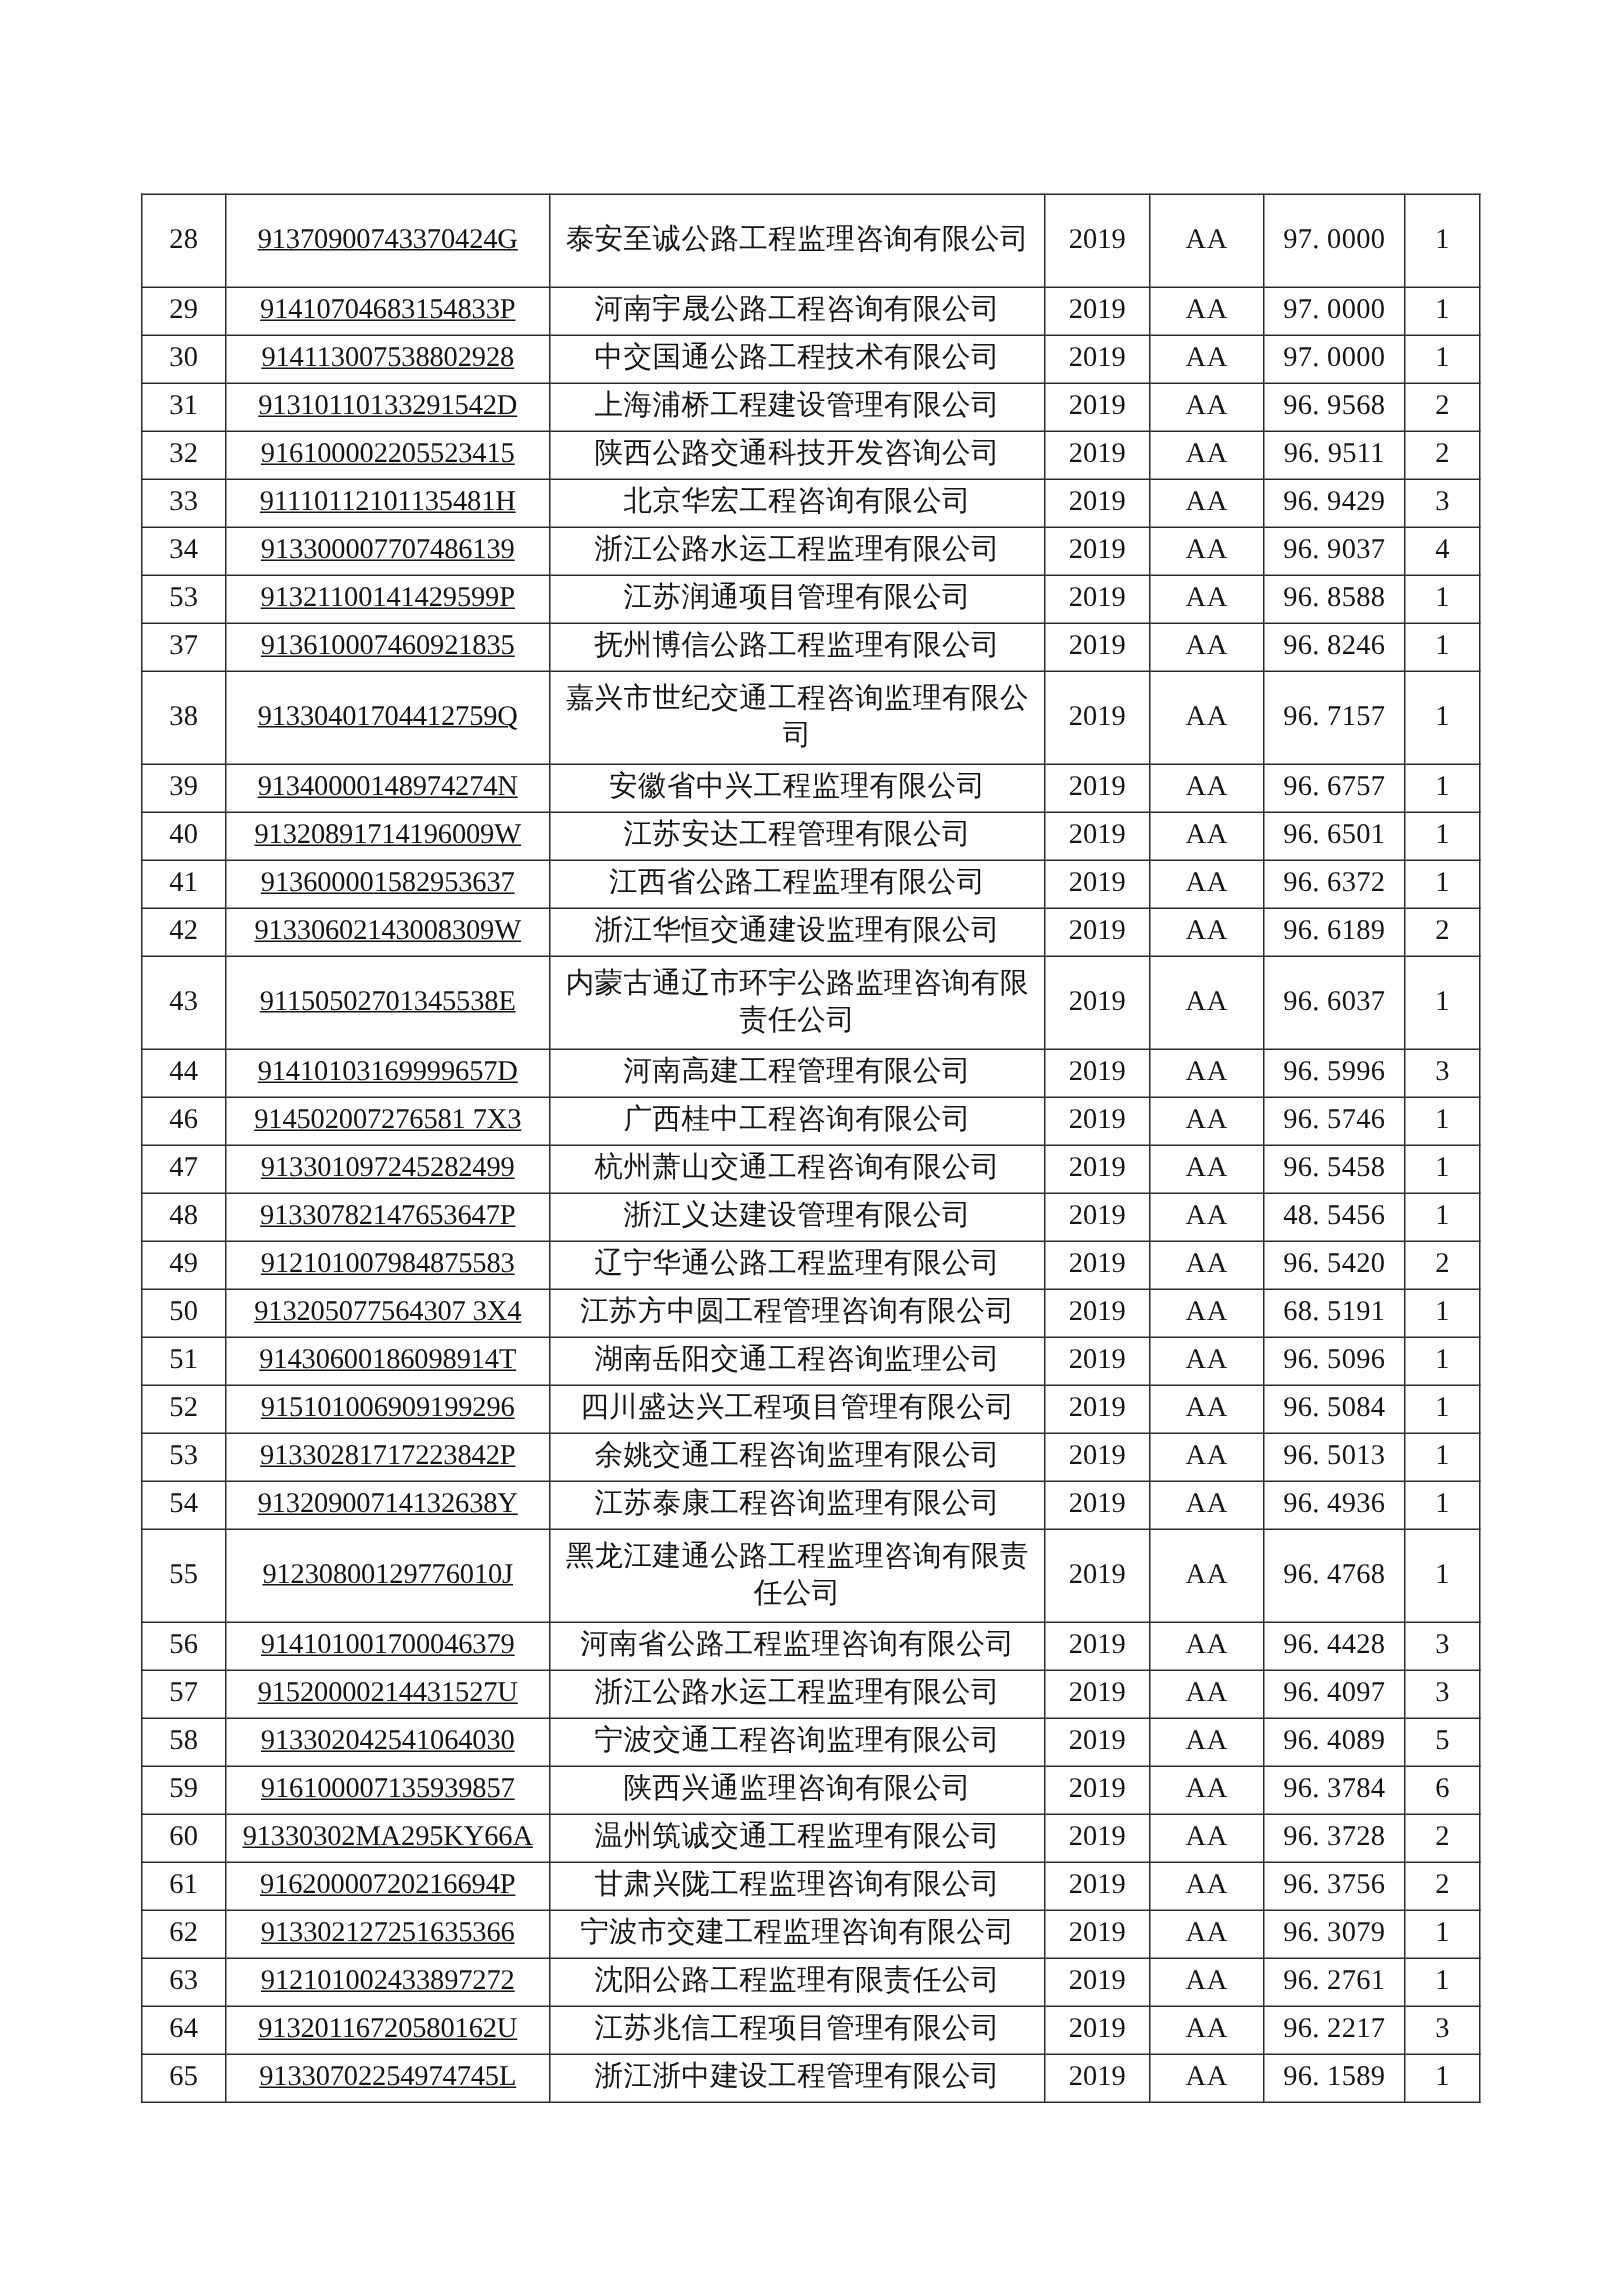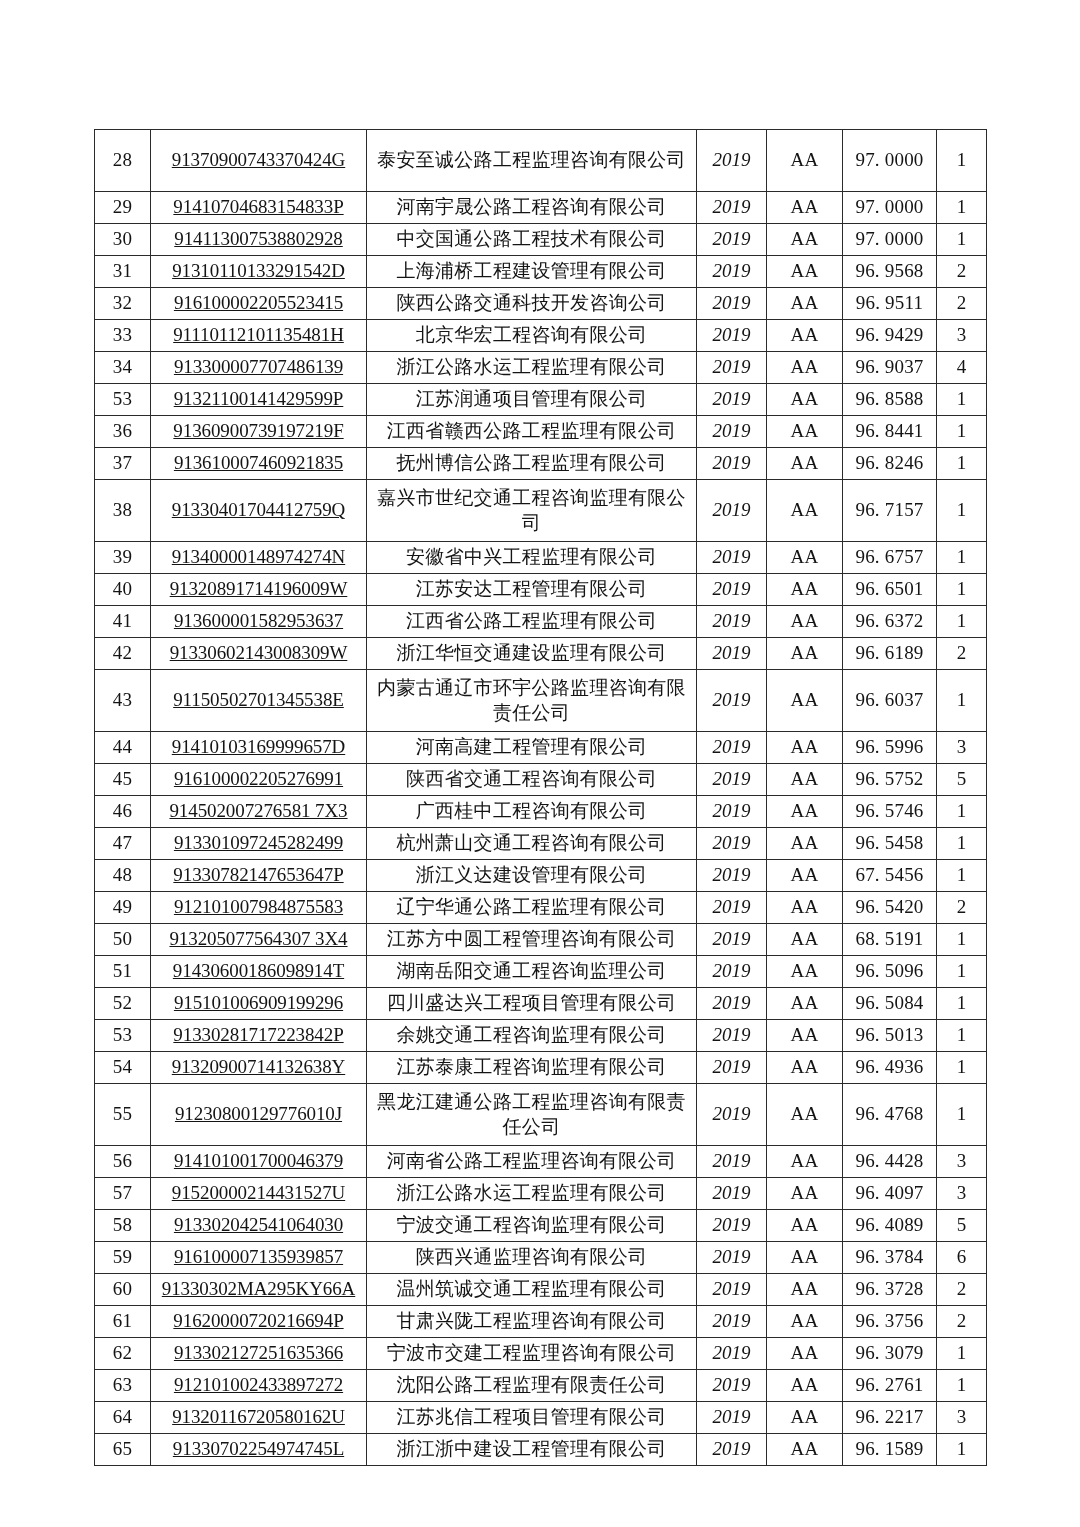--- a/index.html
+++ b/index.html
@@ -72,21 +72,20 @@
     text-decoration: underline;
   }
   td.name {
     font-size: 19.5px;
     letter-spacing: 0.3px;
     padding: 3px 6px;
     word-break: break-all;
   }
   td.year {
     font-size: 18.5px;
-    font-style: italic;
   }
   td.grade {
     font-size: 18.5px;
     letter-spacing: 0.4px;
   }
   td.score {
     font-size: 19.5px;
     letter-spacing: 0.2px;
     white-space: nowrap;
   }
@@ -183,29 +182,20 @@
           <tr class="row-normal">
             <td class="seq">53</td>
             <td class="code">91321100141429599P</td>
             <td class="name">江苏润通项目管理有限公司</td>
             <td class="year">2019</td>
             <td class="grade">AA</td>
             <td class="score">96. 8588</td>
             <td class="count">1</td>
           </tr>
           <tr class="row-normal">
-            <td class="seq">36</td>
-            <td class="code">91360900739197219F</td>
-            <td class="name">江西省赣西公路工程监理有限公司</td>
-            <td class="year">2019</td>
-            <td class="grade">AA</td>
-            <td class="score">96. 8441</td>
-            <td class="count">1</td>
-          </tr>
-          <tr class="row-normal">
             <td class="seq">37</td>
             <td class="code">913610007460921835</td>
             <td class="name">抚州博信公路工程监理有限公司</td>
             <td class="year">2019</td>
             <td class="grade">AA</td>
             <td class="score">96. 8246</td>
             <td class="count">1</td>
           </tr>
           <tr class="row-tall">
             <td class="seq">38</td>
@@ -264,29 +254,20 @@
           <tr class="row-normal">
             <td class="seq">44</td>
             <td class="code">91410103169999657D</td>
             <td class="name">河南高建工程管理有限公司</td>
             <td class="year">2019</td>
             <td class="grade">AA</td>
             <td class="score">96. 5996</td>
             <td class="count">3</td>
           </tr>
           <tr class="row-normal">
-            <td class="seq">45</td>
-            <td class="code">916100002205276991</td>
-            <td class="name">陕西省交通工程咨询有限公司</td>
-            <td class="year">2019</td>
-            <td class="grade">AA</td>
-            <td class="score">96. 5752</td>
-            <td class="count">5</td>
-          </tr>
-          <tr class="row-normal">
             <td class="seq">46</td>
             <td class="code">914502007276581 7X3</td>
             <td class="name">广西桂中工程咨询有限公司</td>
             <td class="year">2019</td>
             <td class="grade">AA</td>
             <td class="score">96. 5746</td>
             <td class="count">1</td>
           </tr>
           <tr class="row-normal">
             <td class="seq">47</td>
@@ -296,21 +277,21 @@
             <td class="grade">AA</td>
             <td class="score">96. 5458</td>
             <td class="count">1</td>
           </tr>
           <tr class="row-normal">
             <td class="seq">48</td>
             <td class="code">91330782147653647P</td>
             <td class="name">浙江义达建设管理有限公司</td>
             <td class="year">2019</td>
             <td class="grade">AA</td>
-            <td class="score">67. 5456</td>
+            <td class="score">48. 5456</td>
             <td class="count">1</td>
           </tr>
           <tr class="row-normal">
             <td class="seq">49</td>
             <td class="code">912101007984875583</td>
             <td class="name">辽宁华通公路工程监理有限公司</td>
             <td class="year">2019</td>
             <td class="grade">AA</td>
             <td class="score">96. 5420</td>
             <td class="count">2</td>

